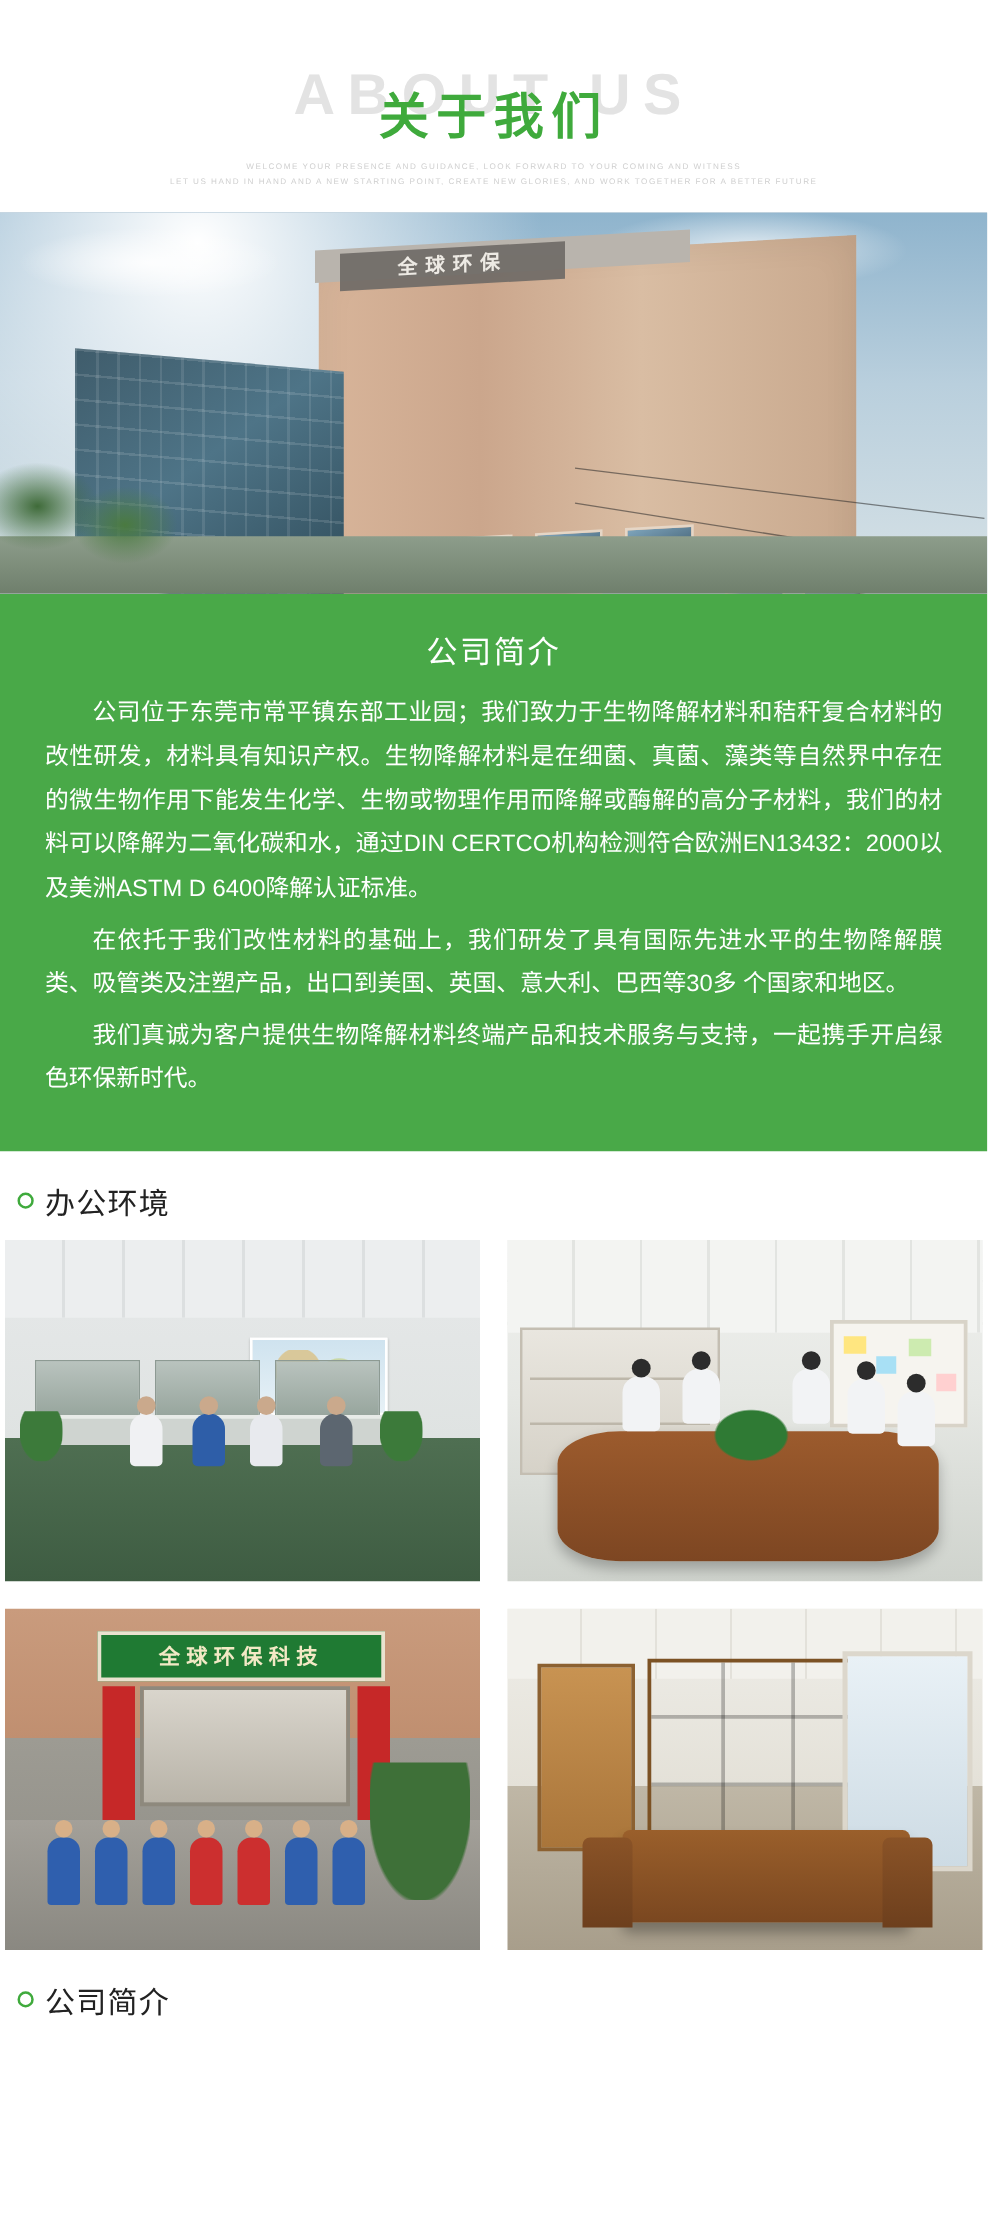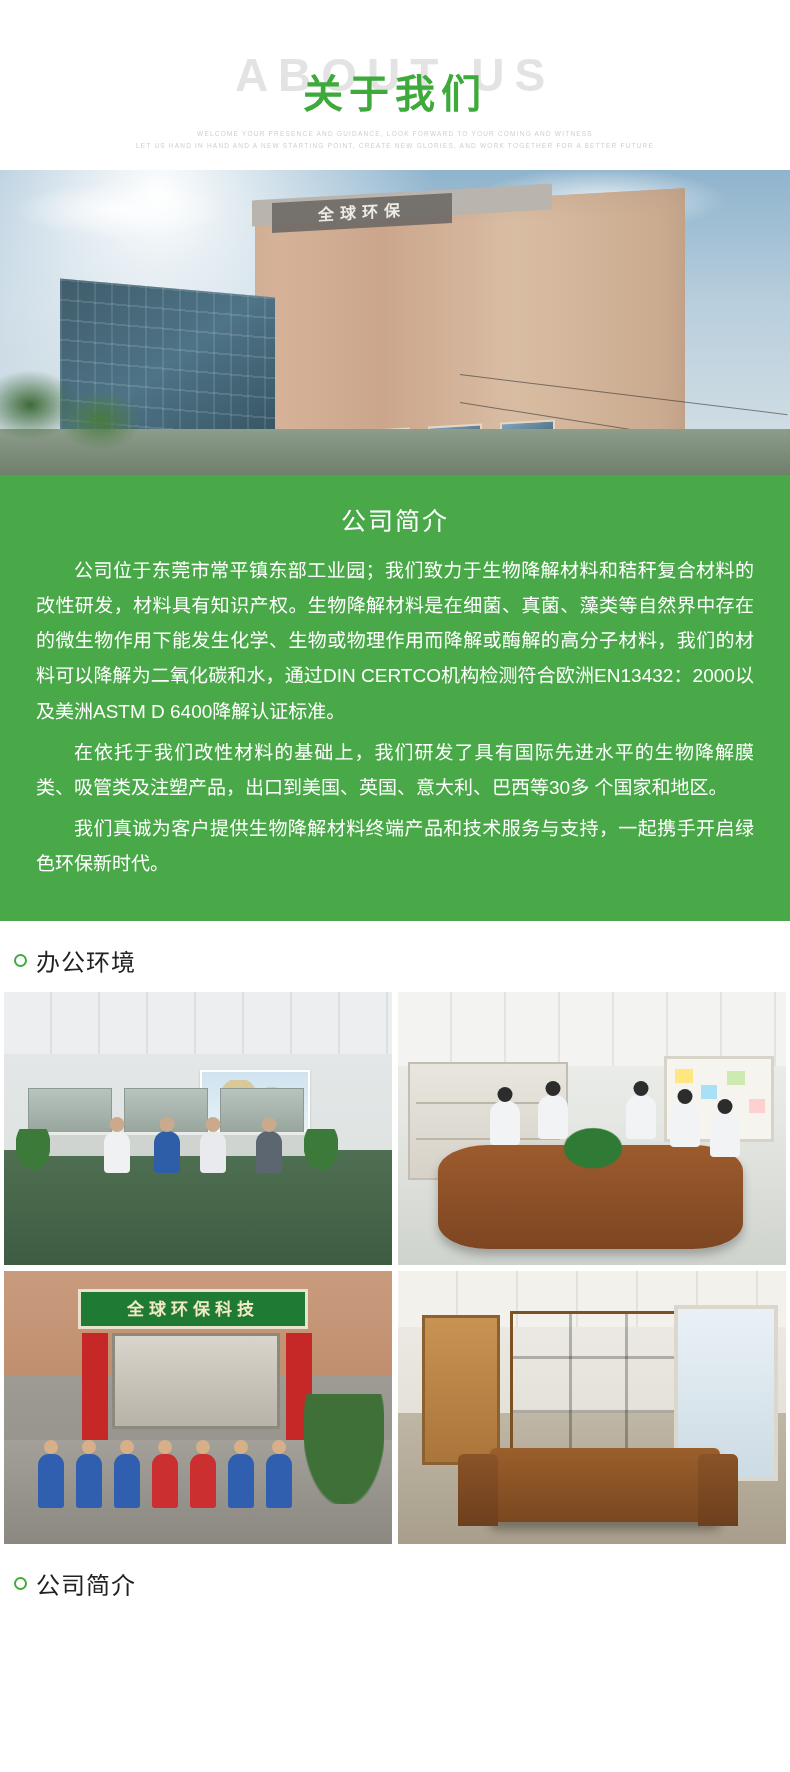--- a/index.html
+++ b/index.html
@@ -248,21 +248,21 @@
   .section-head .txt {
     font-size: 24px;
     color: #222;
     letter-spacing: 1px;
   }
 
   
   .grid {
     display: grid;
     grid-template-columns: 1fr 1fr;
-    gap: 6px;
+    gap: 22px;
     padding: 0 4px;
   }
   .photo {
     position: relative;
     height: 273px;
     overflow: hidden;
     background: #cfcfcf;
   }
 
   

